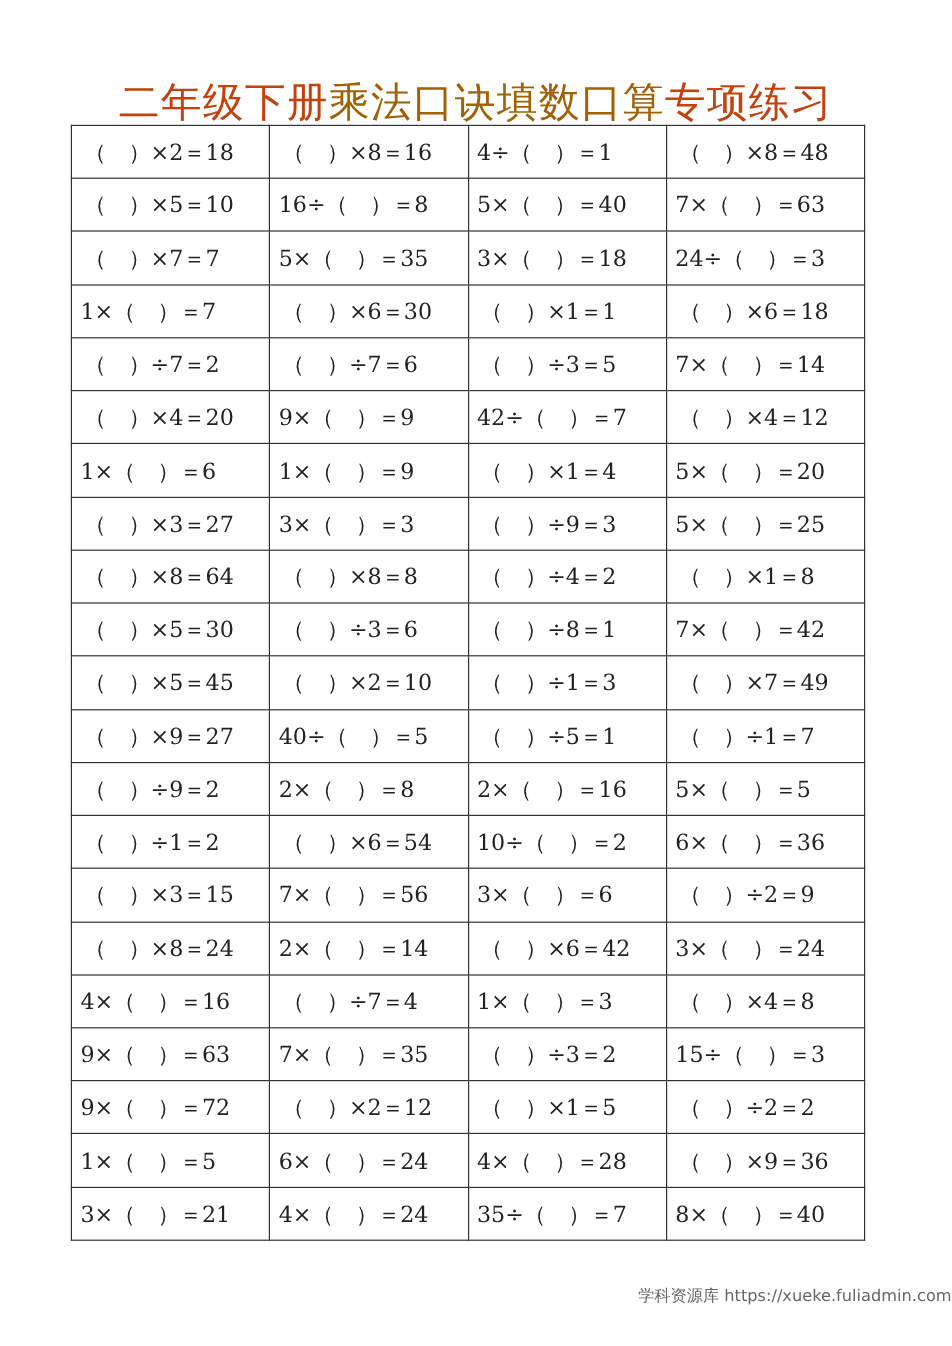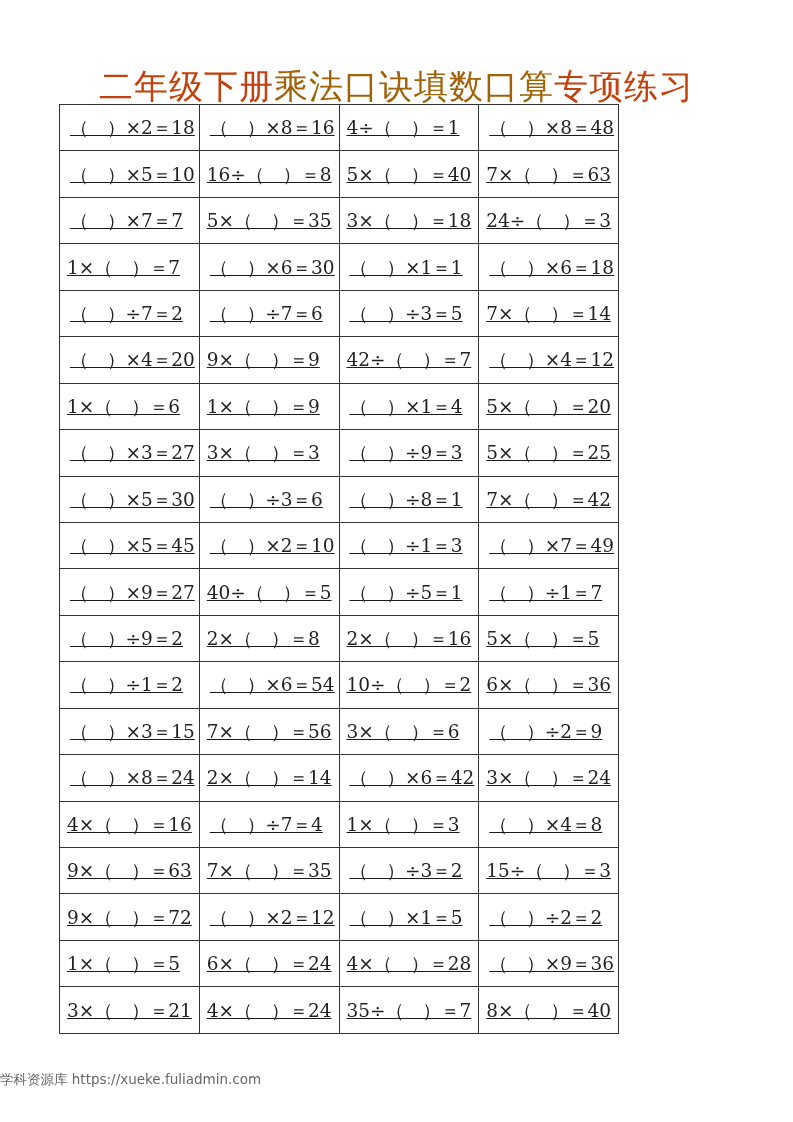--- a/index.html
+++ b/index.html
@@ -27,45 +27,44 @@
       font-weight: normal;
       letter-spacing: 1px;
       white-space: nowrap;
     }
     .title .black { color: #c2410c; }
     .title .red { color: #a16207; }
     .sheet {
       position: absolute;
       left: 59px;
       top: 104px;
-      width: 560px;
+      width: 662px;
       height: 930px;
       border-collapse: collapse;
       table-layout: fixed;
-      text-decoration: underline;
     }
     .sheet td {
       border: 1px solid #333333;
       height: 41.27px;
       padding: 0 0 0 7px;
       font-size: 18.5px;
       white-space: nowrap;
       overflow: hidden;
       vertical-align: middle;
       color: #222222;
     }
     .sheet td.lead-paren {
       padding-left: 10px;
     }
     .footer {
       position: absolute;
       left: 0;
       top: 1071px;
       width: 793px;
-      text-align: left;
+      text-align: right;
       font-family: "DejaVu Sans", "Liberation Sans", sans-serif;
       font-size: 13.5px;
       color: #666666;
     }
   </style>
 </head>
 <body>
 
 <h1 class="title"><span class="black">二年级下册</span><span class="red">乘法口诀填数口算</span><span class="black">专项练习</span></h1>
 
@@ -113,20 +112,26 @@
         <td class="lead-paren">（　）×1＝4</td>
         <td>5×（　）＝20</td>
       </tr>
       <tr>
         <td class="lead-paren">（　）×3＝27</td>
         <td>3×（　）＝3</td>
         <td class="lead-paren">（　）÷9＝3</td>
         <td>5×（　）＝25</td>
       </tr>
       <tr>
+        <td class="lead-paren">（　）×8＝64</td>
+        <td class="lead-paren">（　）×8＝8</td>
+        <td class="lead-paren">（　）÷4＝2</td>
+        <td class="lead-paren">（　）×1＝8</td>
+      </tr>
+      <tr>
         <td class="lead-paren">（　）×5＝30</td>
         <td class="lead-paren">（　）÷3＝6</td>
         <td class="lead-paren">（　）÷8＝1</td>
         <td>7×（　）＝42</td>
       </tr>
       <tr>
         <td class="lead-paren">（　）×5＝45</td>
         <td class="lead-paren">（　）×2＝10</td>
         <td class="lead-paren">（　）÷1＝3</td>
         <td class="lead-paren">（　）×7＝49</td>

